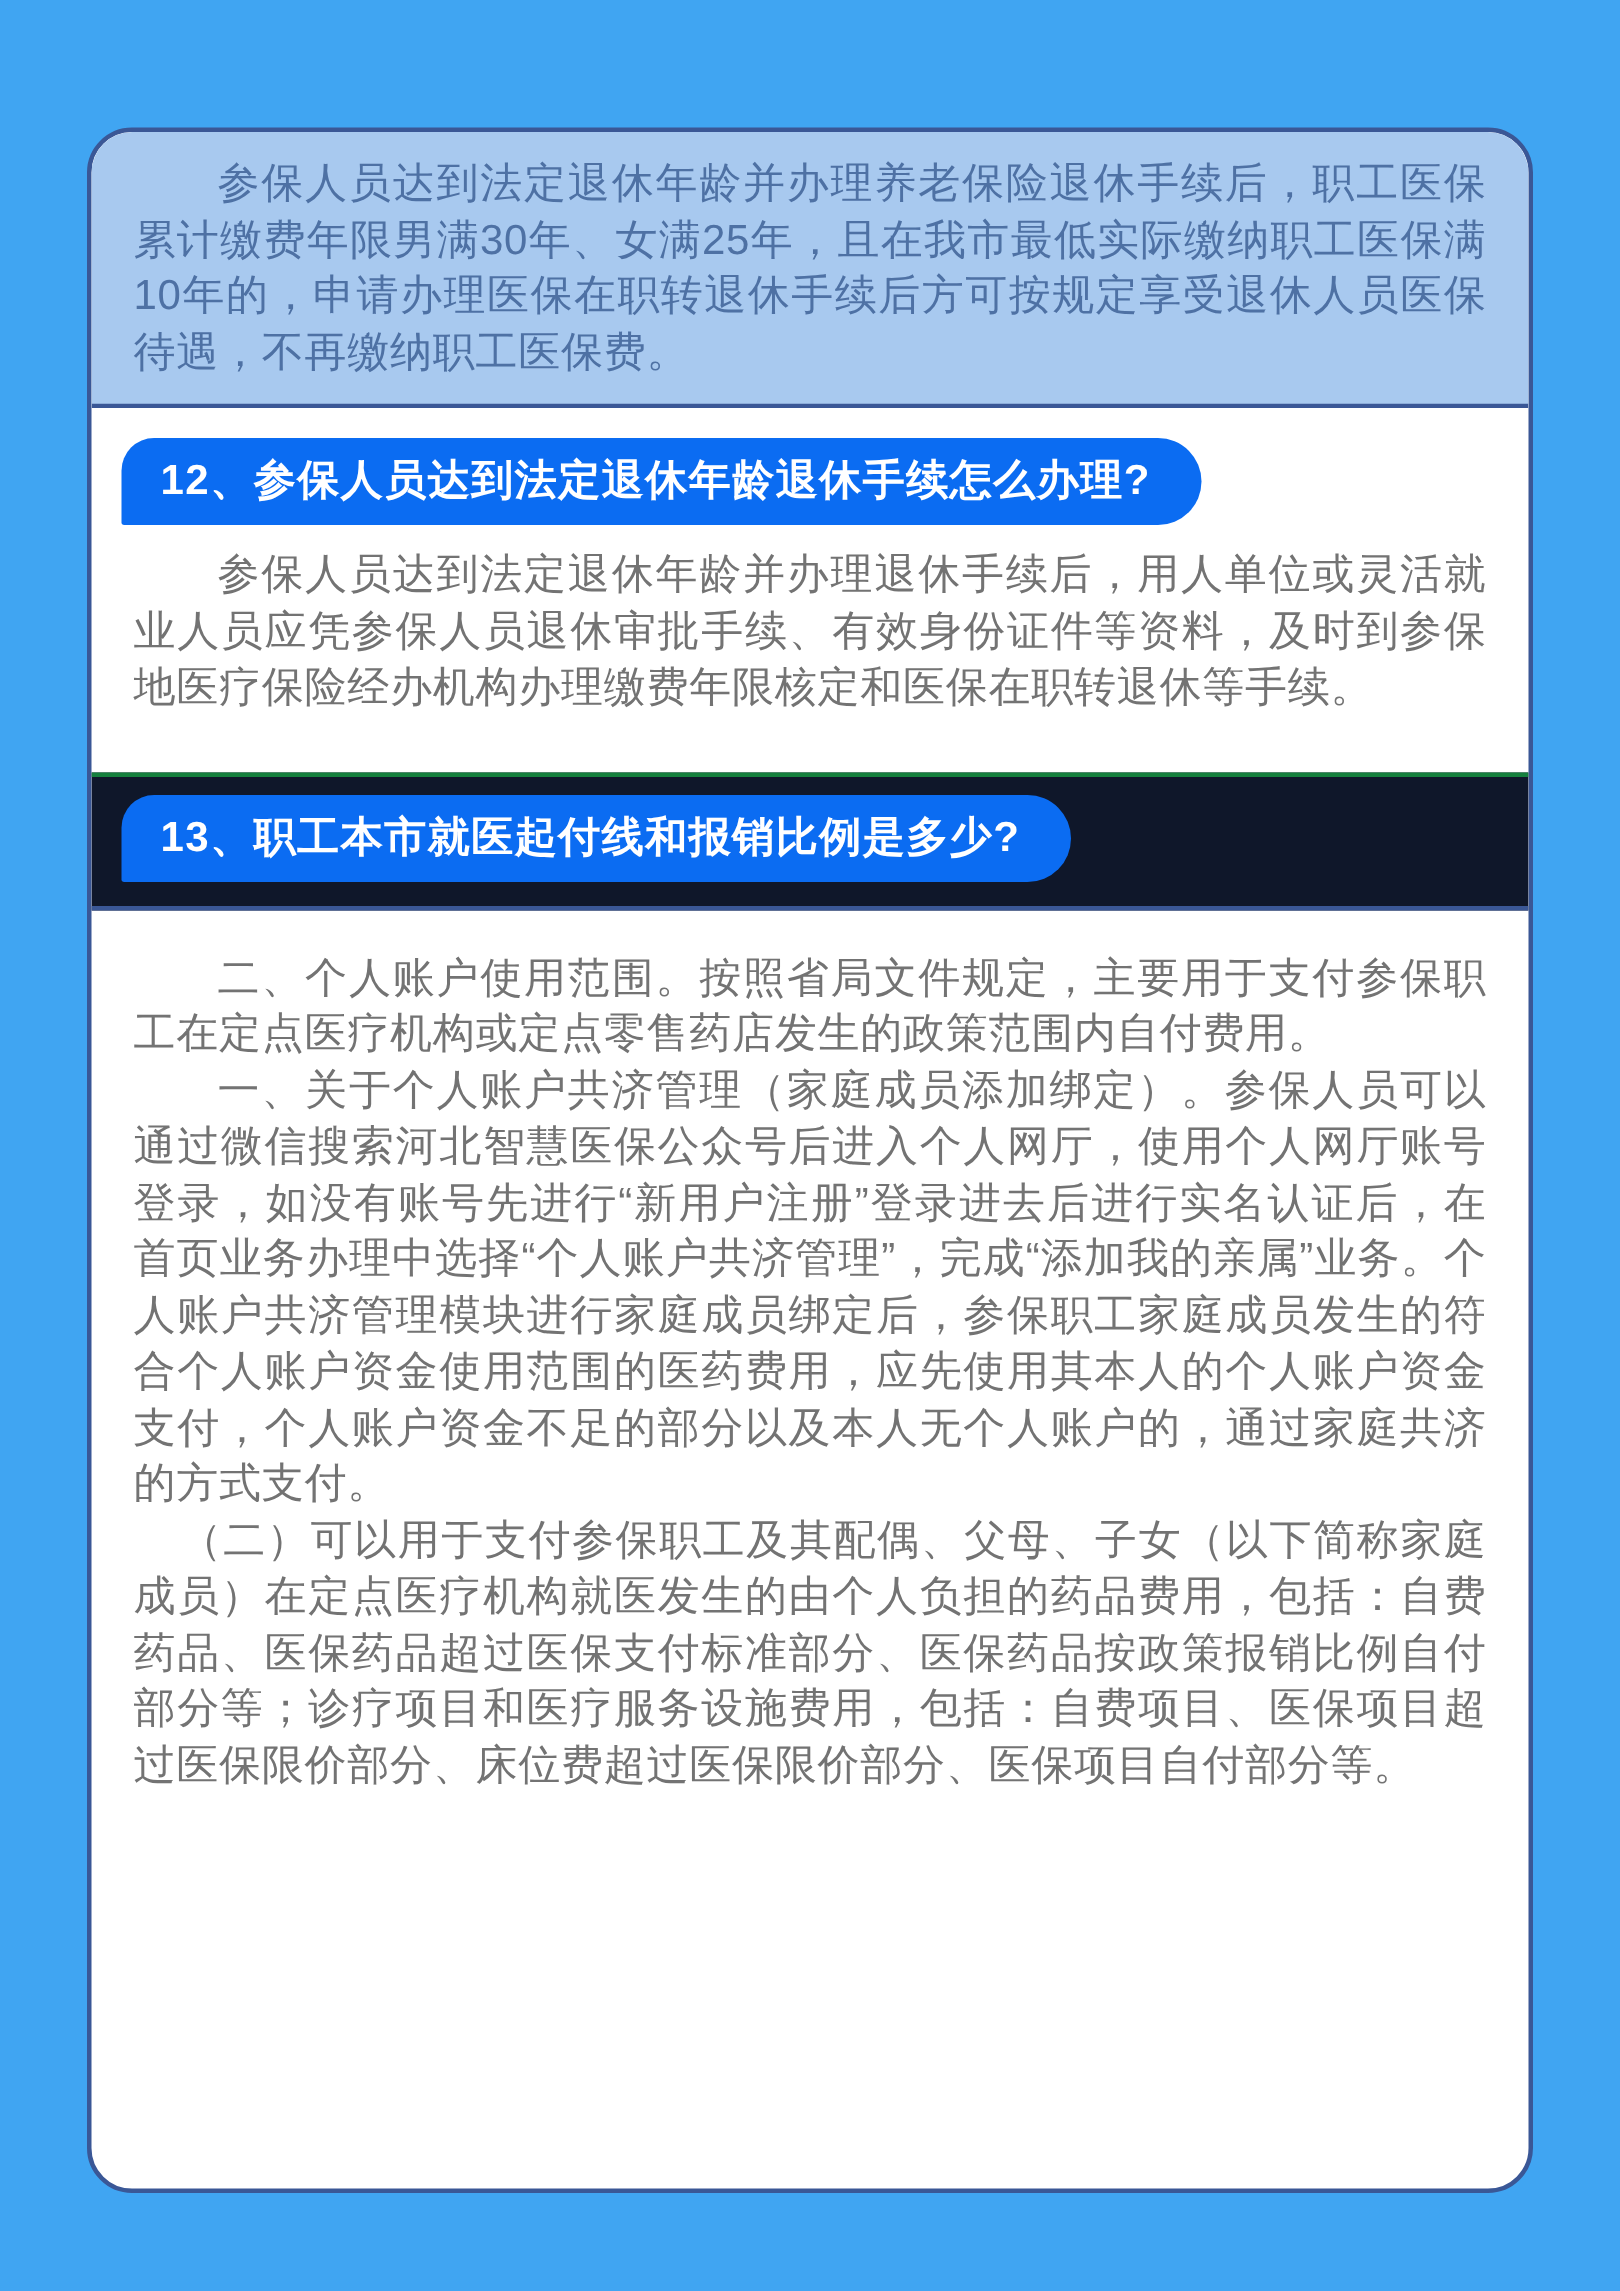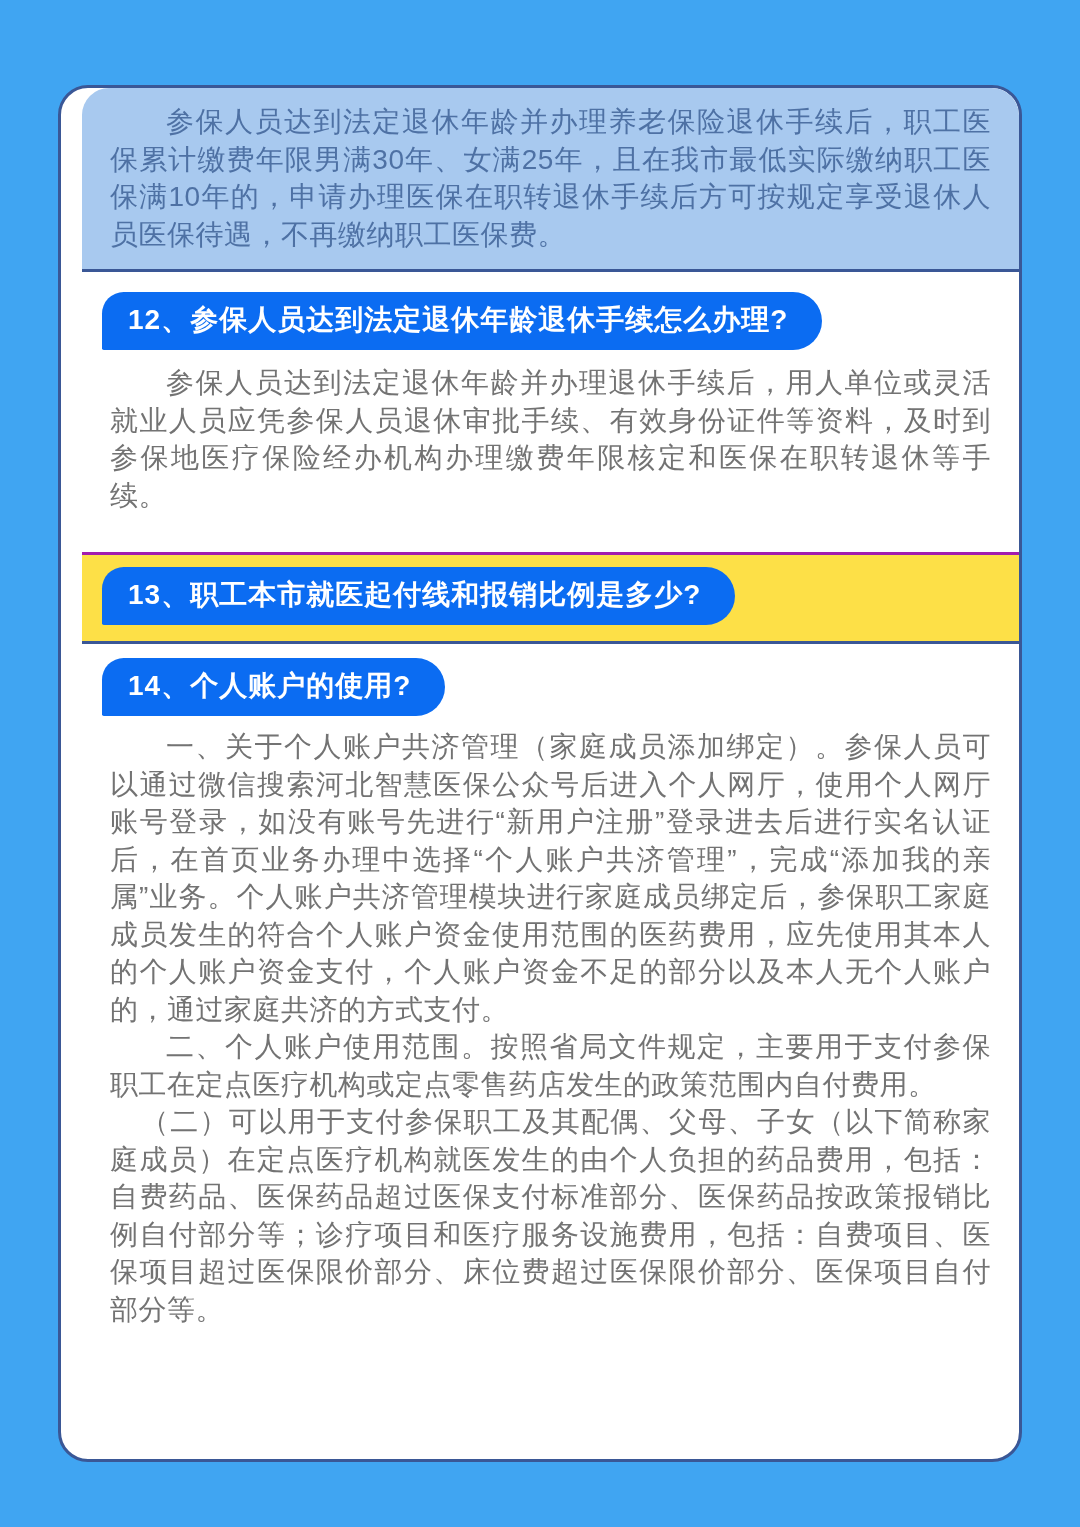--- a/index.html
+++ b/index.html
@@ -15,21 +15,20 @@
   .column {
     position: absolute;
     left: 58px;
     top: 85px;
     width: 964px;
     height: 1377px;
     background: #ffffff;
     border: 3px solid #3a5796;
     border-radius: 30px;
     overflow: hidden;
-    padding-left: 21px;
   }
   .intro-card {
     background: #a8c9ef;
     border-bottom: 3px solid #3a5796;
     border-radius: 27px 27px 0 0;
     padding: 15px 28px 16px 28px;
   }
   .body {
     font-size: 28px;
     line-height: 1.34;
@@ -48,22 +47,22 @@
     color: #ffffff;
     font-size: 28px;
     font-weight: 700;
     padding: 9px 34px 11px 26px;
     border-radius: 24px 32px 32px 2px;
     letter-spacing: 1px;
     white-space: nowrap;
   }
   .section-white .body-wrap { padding: 14px 28px 18px 28px; }
   .panel-blue {
-    background: #fde047;
-    border-top: 3px solid #a21caf;
+    background: #0f172a;
+    border-top: 3px solid #15803d;
     border-bottom: 3px solid #3a5796;
     margin-top: 20px;
     padding: 12px 0 16px 0;
   }
   .panel-blue .body-wrap { padding: 12px 28px 0 28px; }
   .section-14 { padding-top: 14px; }
   .section-14 .body-wrap { padding: 12px 28px 24px 28px; }
 </style>
 </head>
 <body>
@@ -80,22 +79,21 @@
       <div class="body-wrap">
         <p class="body indent2">参保人员达到法定退休年龄并办理退休手续后，用人单位或灵活就业人员应凭参保人员退休审批手续、有效身份证件等资料，及时到参保地医疗保险经办机构办理缴费年限核定和医保在职转退休等手续。</p>
       </div>
     </div>
 
     <div class="panel-blue">
       <div class="pill">13、职工本市就医起付线和报销比例是多少?</div>
     </div>
 
     <div class="section-14">
-      <div class="pill">14、个人账户的使用?</div>
       <div class="body-wrap">
+        <p class="body indent2">二、个人账户使用范围。按照省局文件规定，主要用于支付参保职工在定点医疗机构或定点零售药店发生的政策范围内自付费用。</p>
         <p class="body indent2">一、关于个人账户共济管理（家庭成员添加绑定）。参保人员可以通过微信搜索河北智慧医保公众号后进入个人网厅，使用个人网厅账号登录，如没有账号先进行“新用户注册”登录进去后进行实名认证后，在首页业务办理中选择“个人账户共济管理”，完成“添加我的亲属”业务。个人账户共济管理模块进行家庭成员绑定后，参保职工家庭成员发生的符合个人账户资金使用范围的医药费用，应先使用其本人的个人账户资金支付，个人账户资金不足的部分以及本人无个人账户的，通过家庭共济的方式支付。</p>
-        <p class="body indent2">二、个人账户使用范围。按照省局文件规定，主要用于支付参保职工在定点医疗机构或定点零售药店发生的政策范围内自付费用。</p>
         <p class="body indent1">（二）可以用于支付参保职工及其配偶、父母、子女（以下简称家庭成员）在定点医疗机构就医发生的由个人负担的药品费用，包括：自费药品、医保药品超过医保支付标准部分、医保药品按政策报销比例自付部分等；诊疗项目和医疗服务设施费用，包括：自费项目、医保项目超过医保限价部分、床位费超过医保限价部分、医保项目自付部分等。</p>
       </div>
     </div>
 
   </div>
 </div>
 
 </body></html>

